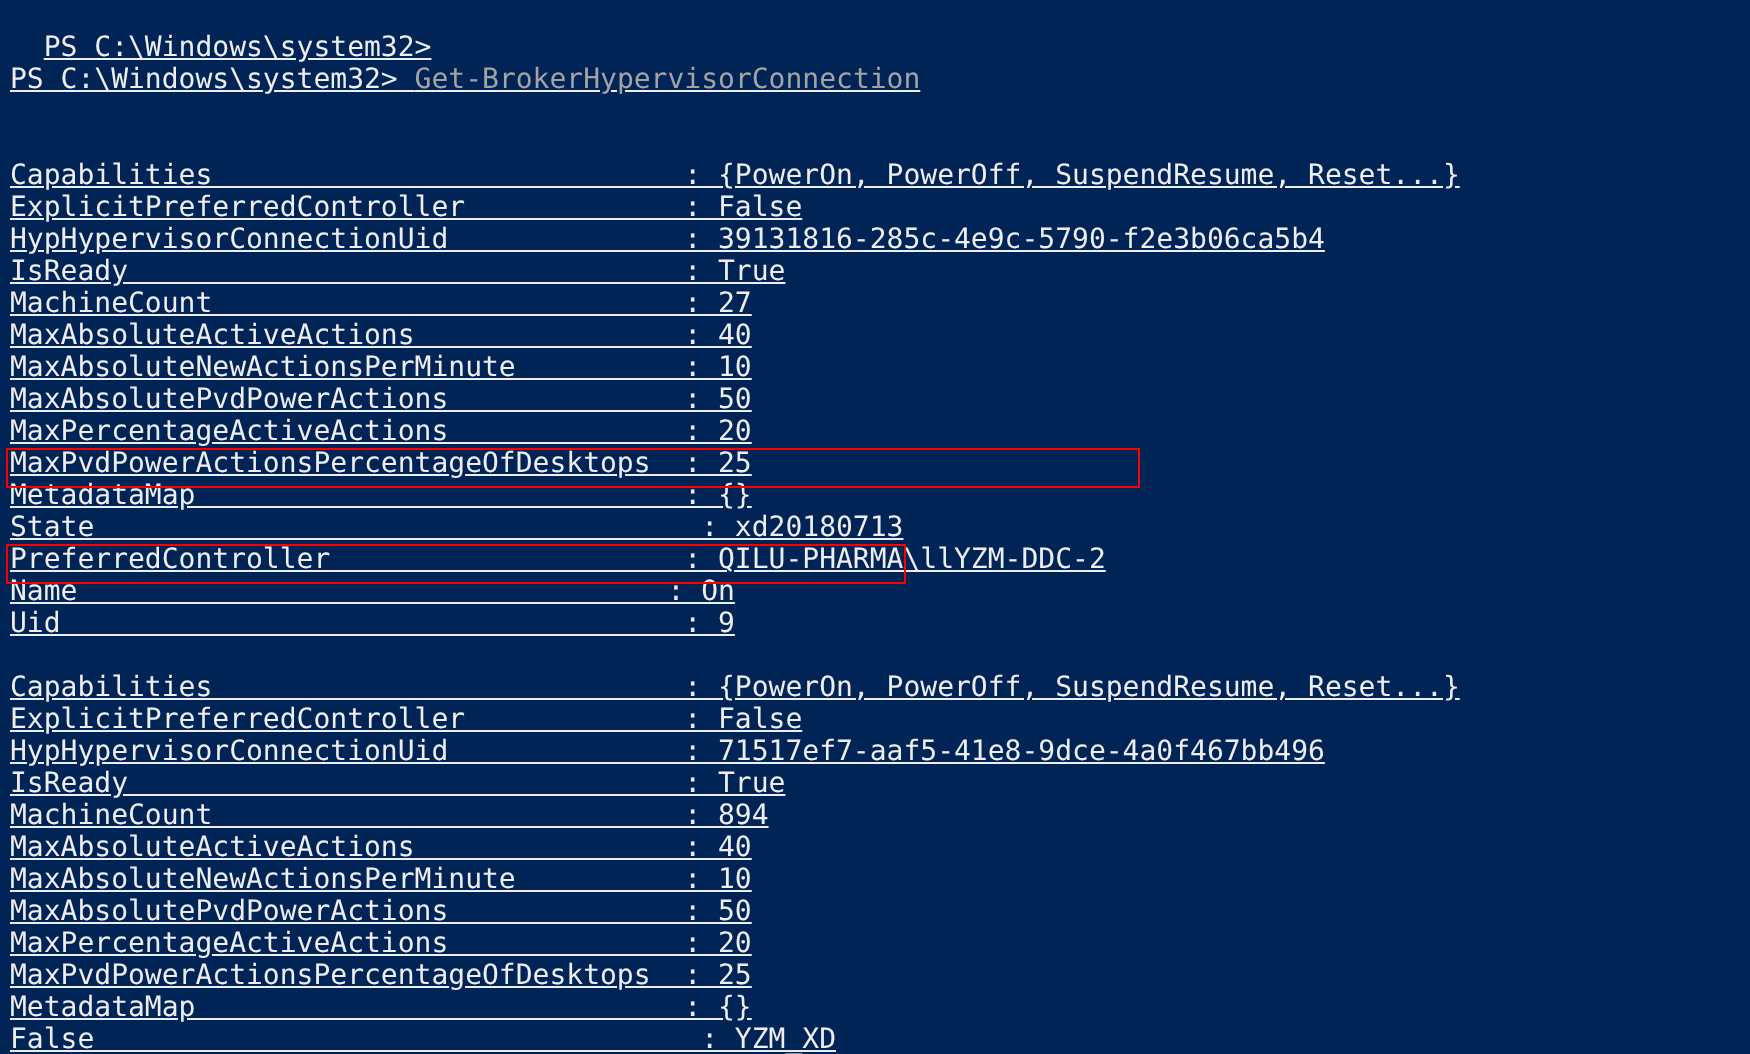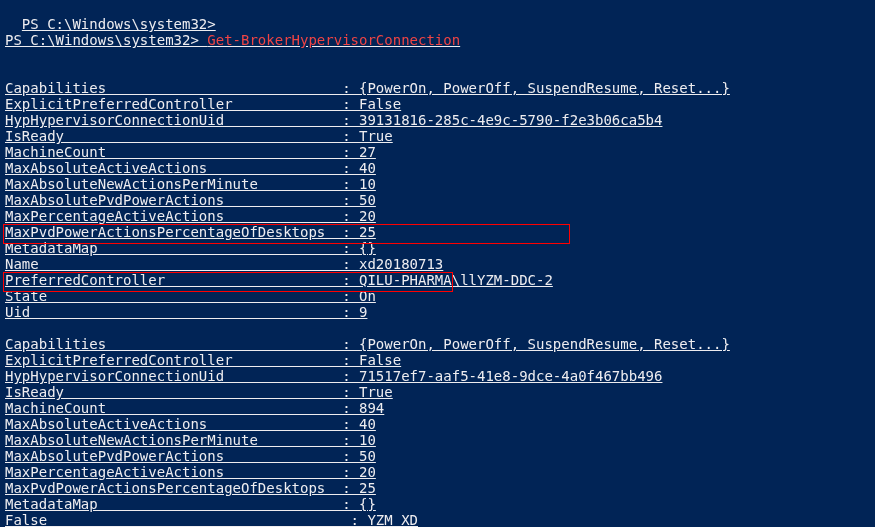--- a/index.html
+++ b/index.html
@@ -12,21 +12,21 @@
     font-size: 14px;
     line-height: 16px;
     color: #eeedf0;
     overflow: hidden;
   }
   .terminal {
     padding: 0 5px;
     white-space: pre;
     position: relative;
   }
-  .cmd { color: #ef4444; }
+  .cmd { color: #a3a3a3; }
   .line { white-space: pre; text-decoration: underline; }
   .hl-box {
     position: absolute;
     border: 1px solid #ff0000;
     pointer-events: none;
   }
 </style>
 </head>
 <body>
 
@@ -39,23 +39,23 @@
 <span class="line">ExplicitPreferredController             : False</span>
 <span class="line">HypHypervisorConnectionUid              : 39131816-285c-4e9c-5790-f2e3b06ca5b4</span>
 <span class="line">IsReady                                 : True</span>
 <span class="line">MachineCount                            : 27</span>
 <span class="line">MaxAbsoluteActiveActions                : 40</span>
 <span class="line">MaxAbsoluteNewActionsPerMinute          : 10</span>
 <span class="line">MaxAbsolutePvdPowerActions              : 50</span>
 <span class="line">MaxPercentageActiveActions              : 20</span>
 <span class="line">MaxPvdPowerActionsPercentageOfDesktops  : 25</span>
 <span class="line">MetadataMap                             : {}</span>
-<span class="line">Name                                    : xd20180713</span>
+<span class="line">State                                    : xd20180713</span>
 <span class="line">PreferredController                     : QILU-PHARMA\llYZM-DDC-2</span>
-<span class="line">State                                   : On</span>
+<span class="line">Name                                   : On</span>
 <span class="line">Uid                                     : 9</span>
 
 <span class="line">Capabilities                            : {PowerOn, PowerOff, SuspendResume, Reset...}</span>
 <span class="line">ExplicitPreferredController             : False</span>
 <span class="line">HypHypervisorConnectionUid              : 71517ef7-aaf5-41e8-9dce-4a0f467bb496</span>
 <span class="line">IsReady                                 : True</span>
 <span class="line">MachineCount                            : 894</span>
 <span class="line">MaxAbsoluteActiveActions                : 40</span>
 <span class="line">MaxAbsoluteNewActionsPerMinute          : 10</span>
 <span class="line">MaxAbsolutePvdPowerActions              : 50</span>

